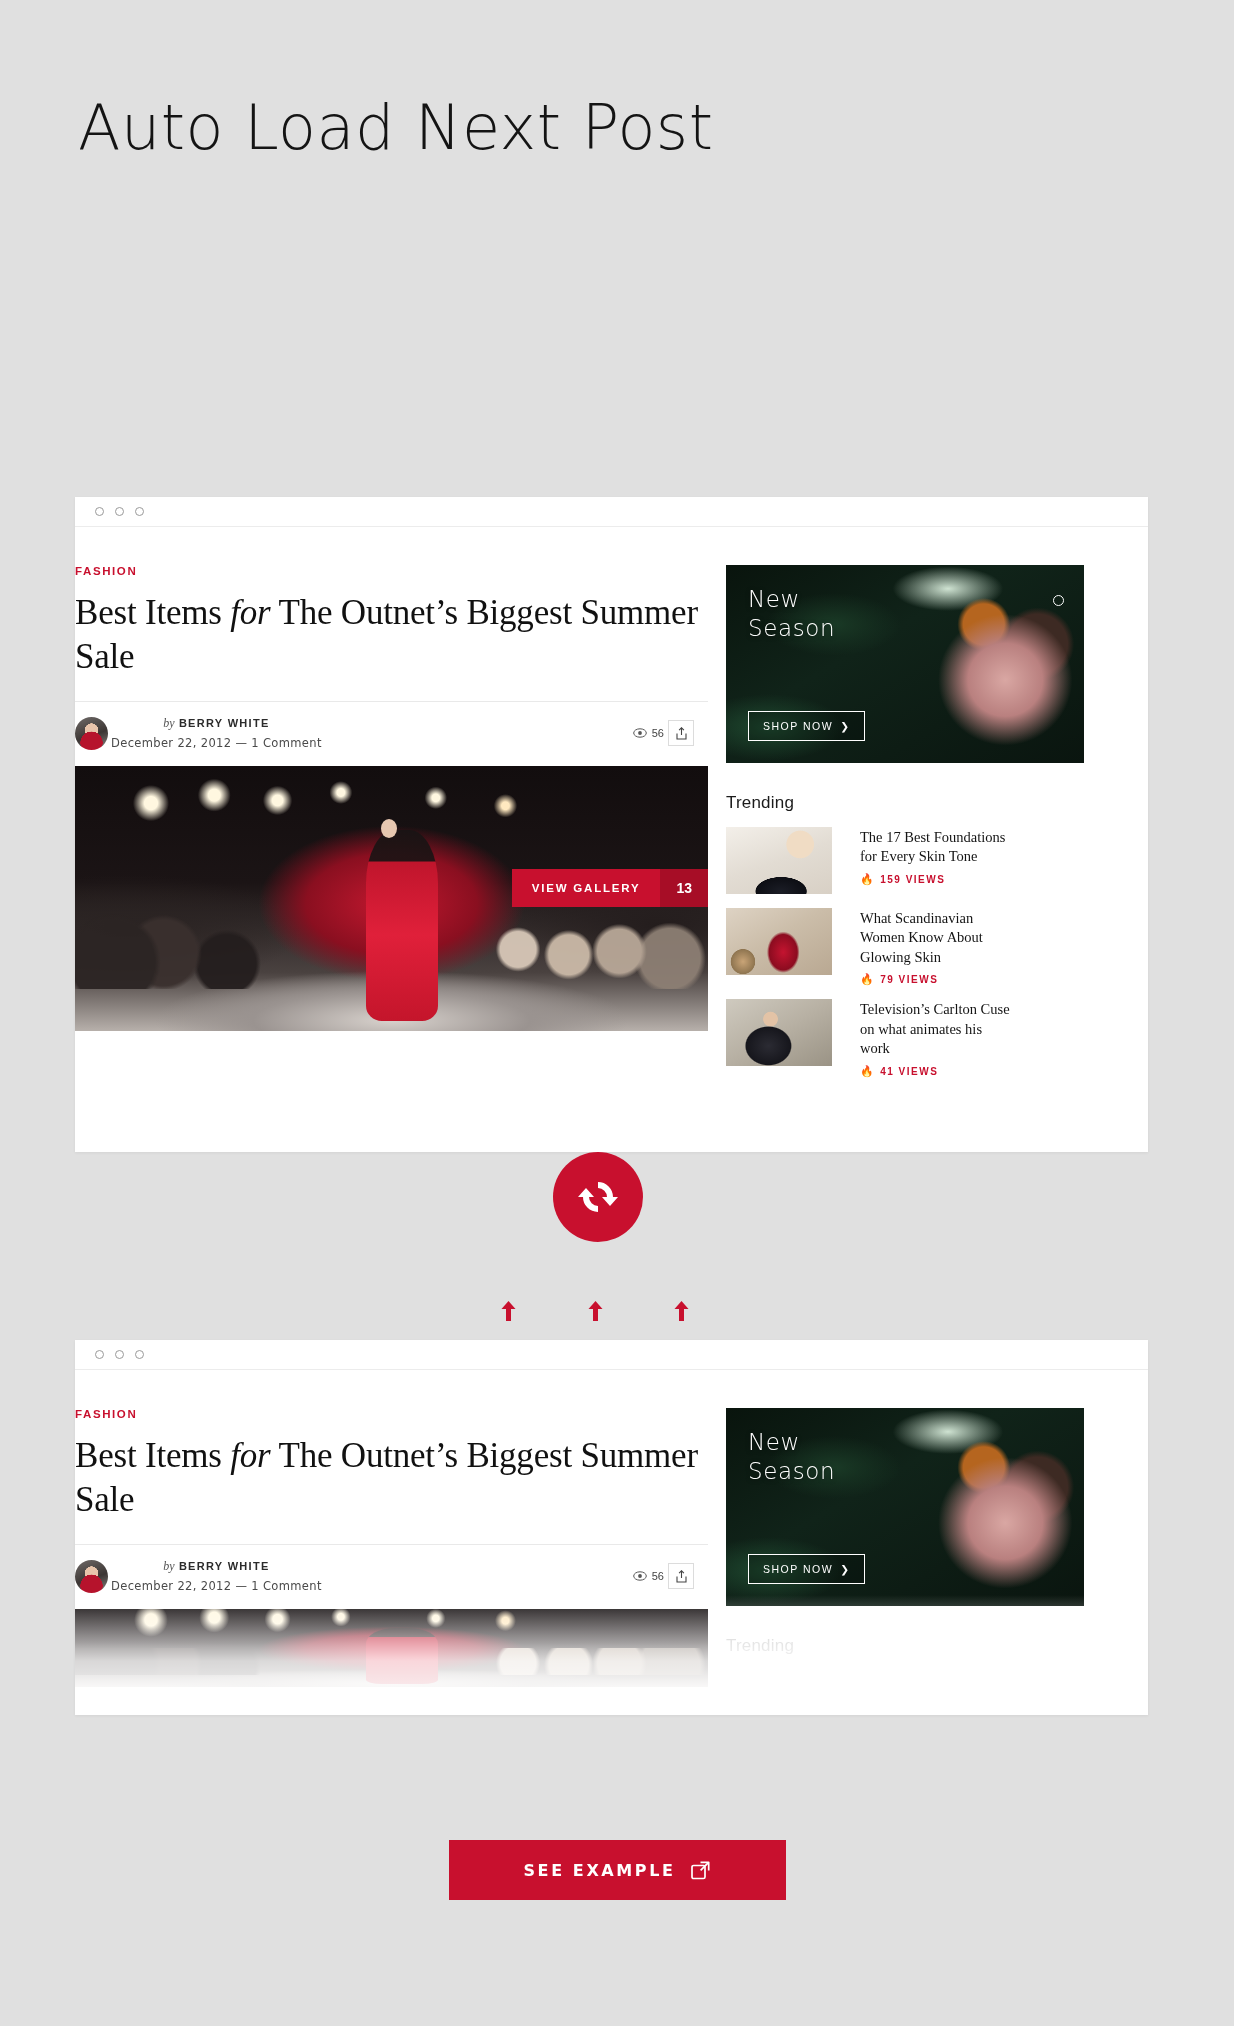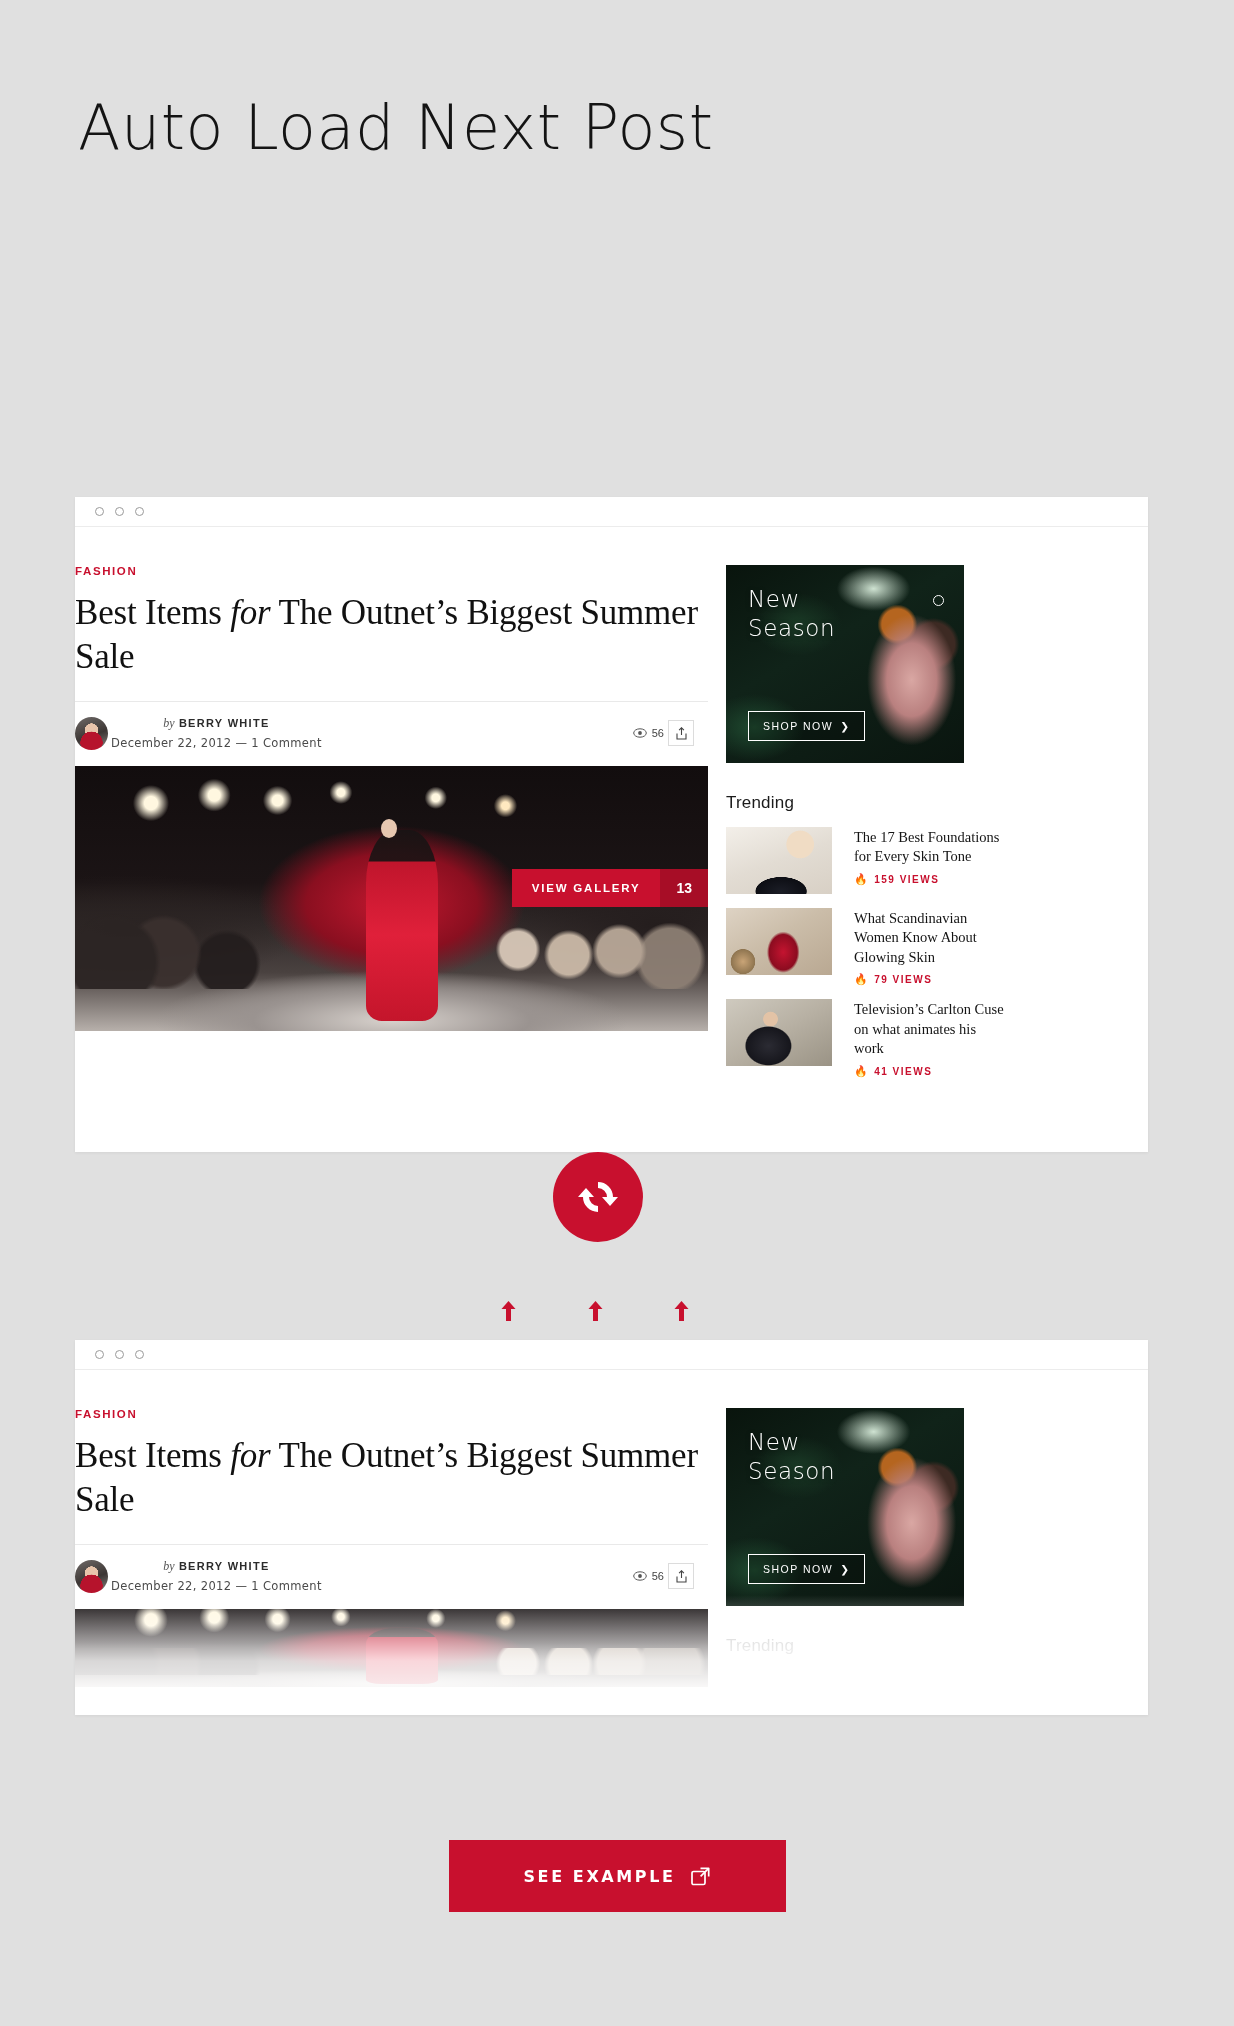--- a/index.html
+++ b/index.html
@@ -224,21 +224,21 @@
   .gallery-pill .cnt {
     padding: 11px 16px;
     font-size: 14px;
     font-weight: 700;
     background: rgba(0,0,0,0.16);
     display: flex; align-items: center; text-align: right;
   }
 
   
   .ad {
-    width: 238px;
+    width: 358px;
     height: 198px;
     position: relative;
     overflow: hidden;
     background: #0b1510;
   }
   .ad-bg {
     position: absolute; inset: 0;
     background:
       radial-gradient(ellipse 26% 46% at 78% 58%, #d9a7a3 0%, #b9807f 40%, rgba(20,30,22,0) 72%),
       radial-gradient(circle at 72% 30%, #b5651f 0 7%, rgba(181,101,31,0) 9%),
@@ -283,21 +283,21 @@
     margin-top: 30px;
     font-family: Liberation Sans, sans-serif;
     font-size: 17px;
     font-weight: 400;
     color: #1b1b1b;
     letter-spacing: 0.2px;
   }
 
   .tr-item {
     display: flex;
-    gap: 22px;
+    gap: 28px;
     margin-top: 14px;
     align-items: flex-start;
   }
   .tr-thumb {
     width: 106px; height: 67px;
     flex: 0 0 auto;
     position: relative;
     overflow: hidden;
   }
   .tr-thumb.t1 {
@@ -375,21 +375,21 @@
     position: absolute;
     left: 0; right: 0;
     top: 1840px;
     display: flex;
     justify-content: center;
   }
   .cta {
     background: #c8102e;
     color: #fff;
     padding: 0 44px;
-    height: 72px;
+    height: 60px;
     display: flex; align-items: center; gap: 16px;
     font-size: 16px;
     letter-spacing: 2.6px;
     font-weight: 600;
     font-family: "DejaVu Sans", sans-serif;
     cursor: pointer;
     min-width: 337px;
     justify-content: center;
   }
 </style>

